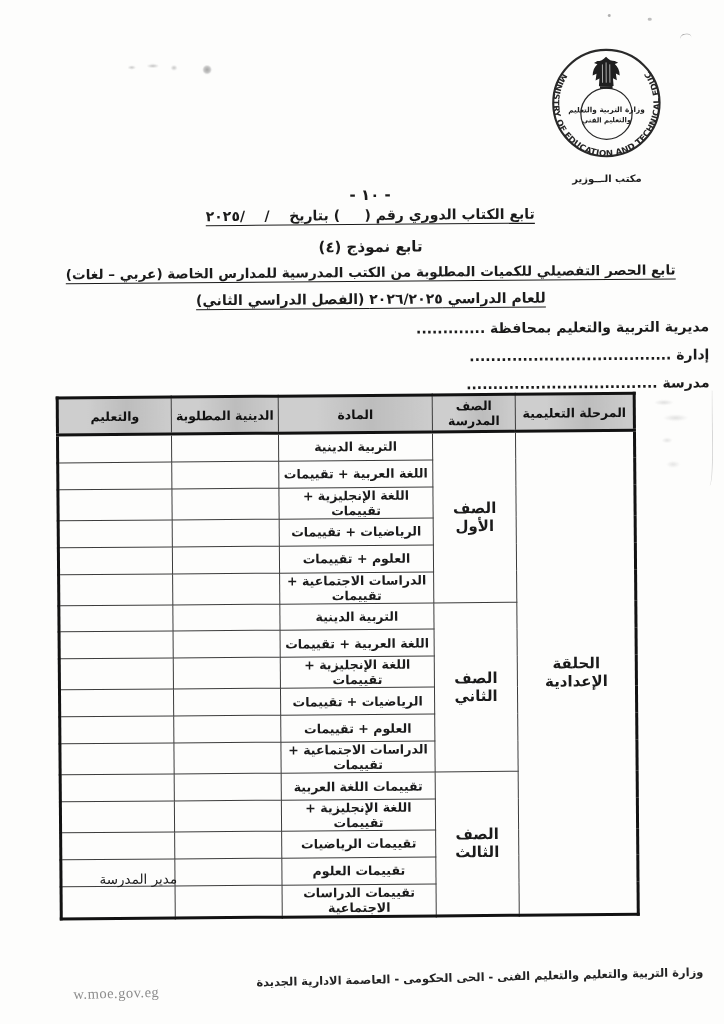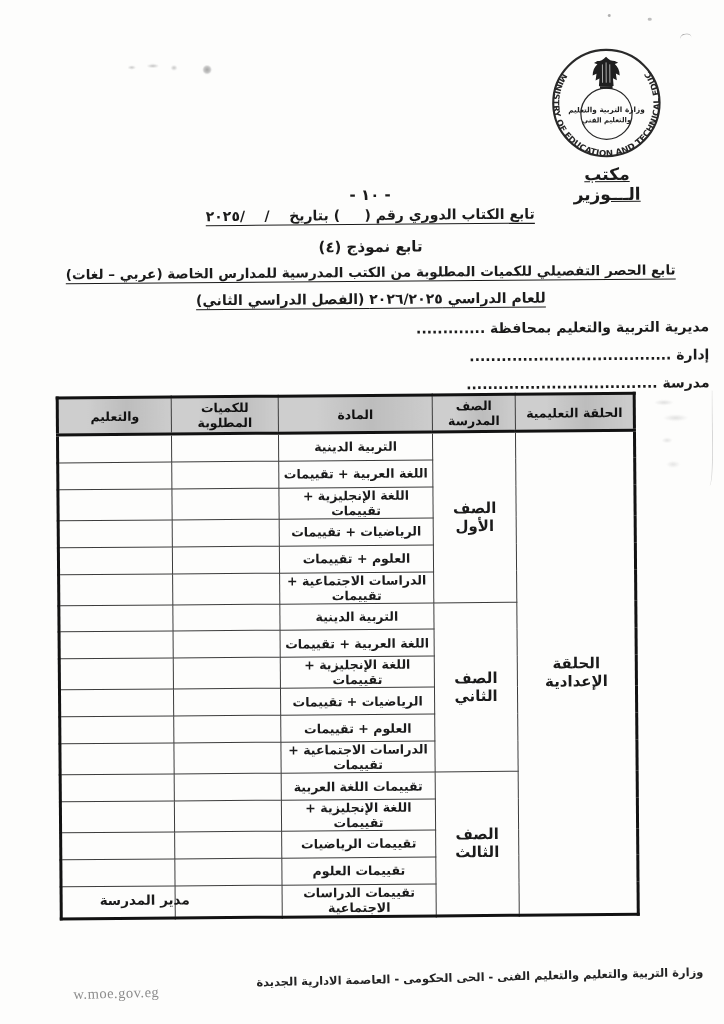--- a/index.html
+++ b/index.html
@@ -6,21 +6,21 @@
   .page{
     position:relative;width:724px;height:1024px;margin:0 auto;
     background:#fdfdfc;overflow:hidden;
     font-family:"DejaVu Sans",sans-serif;color:#1b1b1b;
   }
   .content{position:absolute;inset:0;transform:rotate(-0.45deg);transform-origin:50% 55%;}
 
   
   .seal-wrap{position:absolute;left:552px;top:46px;width:116px;text-align:center;}
   .seal-wrap svg{display:block;width:116px;height:116px;}
-  .office-label{margin-top:4px;font-size:17px;font-weight:bold;letter-spacing:0;text-decoration:underline;}
+  .office-label{margin-top:13px;font-size:10px;font-weight:bold;letter-spacing:0;}
 
   
   .hline{position:absolute;left:22px;right:0;text-align:center;direction:rtl;white-space:pre-wrap;}
   .u{text-decoration:underline;text-decoration-thickness:1.4px;text-underline-offset:4px;}
   .page-num{top:186px;font-size:15px;font-weight:bold;}
   .circ{top:207px;font-size:14px;font-weight:bold;}
   .formline{top:238px;font-size:15px;font-weight:bold;}
   .title1{top:264px;font-size:13.6px;font-weight:bold;}
   .title2{top:291px;font-size:14px;font-weight:bold;}
 
@@ -41,21 +41,21 @@
     background-image:linear-gradient(90deg,rgba(255,255,255,.12) 25%,rgba(0,0,0,.05) 60%,rgba(255,255,255,.1) 100%);
     height:29px;font-size:12.5px;font-weight:bold;color:#111;
     border-bottom:3px solid #121212;padding:2px;
   }
   table.req td{height:25.9px;padding:0 3px;text-align:center;vertical-align:middle;}
   td.subject-cell{font-size:12.6px;font-weight:bold;}
   td.grade-cell{font-size:15px;font-weight:bold;}
   td.stage-cell{font-size:15px;font-weight:bold;}
 
   
-  .signature{position:absolute;left:97px;top:890px;font-size:13.5px;font-weight:bold;direction:rtl;}
+  .signature{position:absolute;left:97px;top:869px;font-size:13.5px;font-weight:normal;direction:rtl;}
   .footer-ministry{
     position:absolute;right:24px;top:971px;direction:rtl;
     font-size:11.5px;font-weight:bold;color:#242424;transform:rotate(-0.9deg);
   }
   .footer-site{
     position:absolute;left:70px;top:983px;direction:ltr;
     font-family:"Liberation Serif",serif;font-size:14.5px;color:#8d8d8d;
     letter-spacing:.5px;transform:rotate(-1deg);
   }
 
@@ -133,24 +133,24 @@
     <table class="req" dir="rtl">
       <colgroup>
         <col style="width:119px">
           <col style="width:83px">
           <col style="width:154px">
           <col style="width:107px">
           <col style="width:114px">
       </colgroup>
       <thead>
         <tr>
-          <th>الحلقة التعليمية</th>
+          <th>المرحلة التعليمية</th>
           <th>الصف المدرسة</th>
           <th>المادة</th>
-          <th>للكميات المطلوبة</th>
+          <th>الدينية المطلوبة</th>
           <th>والتعليم</th>
         </tr>
       </thead>
       <tbody>
           <tr>
             <td class="stage-cell" rowspan="17">الحلقة الإعدادية</td>
             <td class="grade-cell" rowspan="6">الصف الأول</td>
             <td class="subject-cell">التربية الدينية</td>
             <td class="qty-cell"></td>
             <td class="type-cell"></td>

